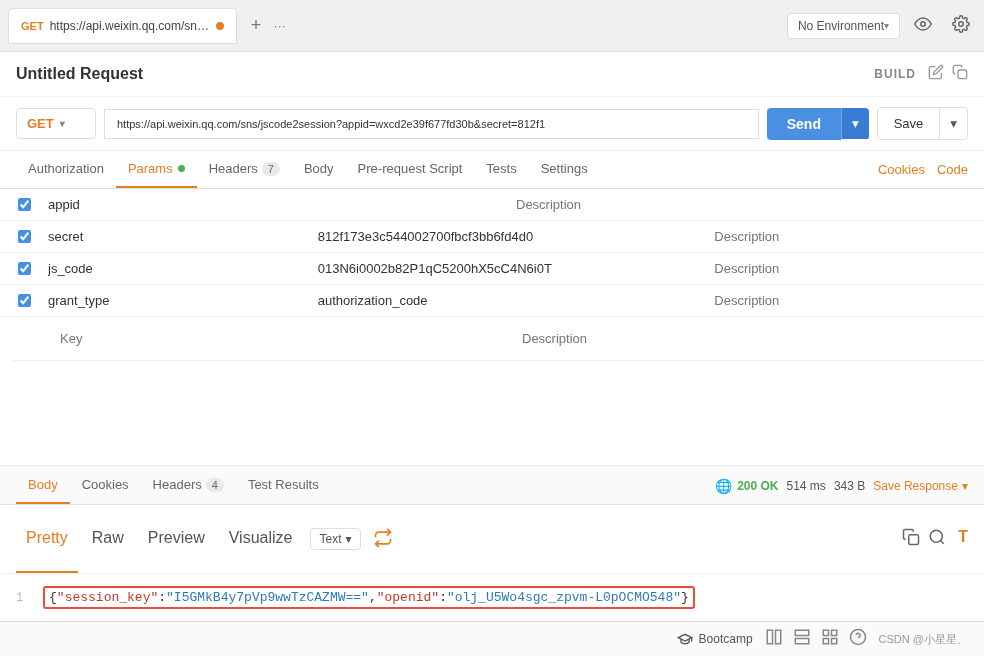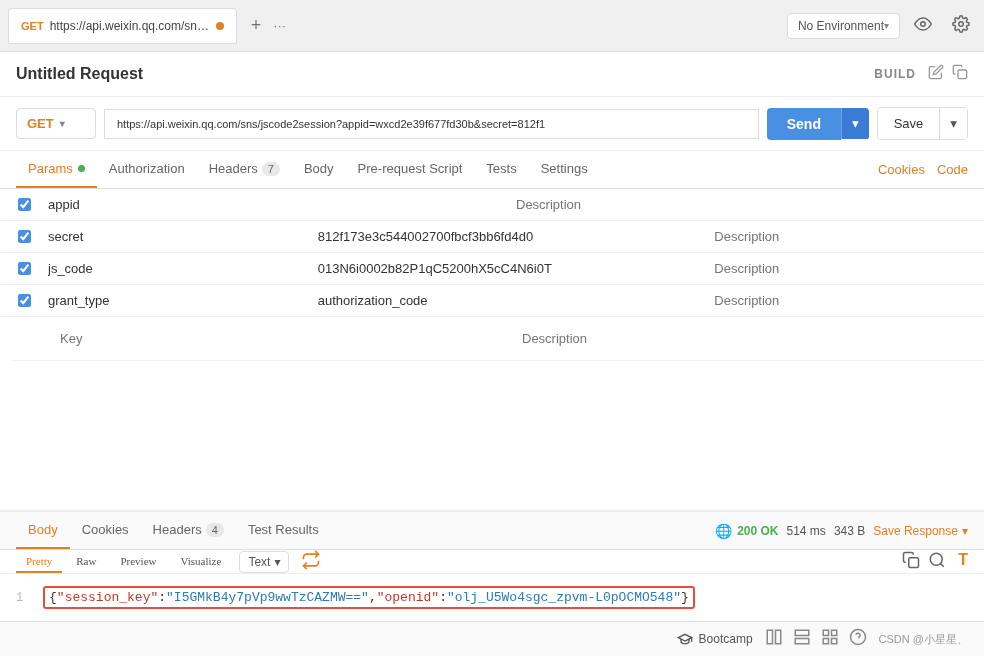--- a/index.html
+++ b/index.html
@@ -66,21 +66,21 @@
     .response-tab.active { color: #e67e22; border-bottom-color: #e67e22; }
     .response-tab-badge { background: #e8e8e8; border-radius: 8px; padding: 1px 6px; font-size: 11px; color: #666; }
     .response-meta { margin-left: auto; display: flex; align-items: center; gap: 8px; font-size: 12px; }
     .status-ok { color: #4CAF50; font-weight: 600; display: flex; align-items: center; gap: 4px; }
     .time-label { color: #555; }
     .size-label { color: #555; }
     .save-response-btn { color: #e67e22; font-size: 12px; font-weight: 500; cursor: pointer; display: flex; align-items: center; gap: 4px; background: none; border: none; }
 
     
     .response-body-bar { display: flex; align-items: center; padding: 0 16px; border-bottom: 1px solid #eee; background: #fff; gap: 4px; }
-    .body-tab { padding: 4px 10px; cursor: pointer; font-size: 11px; color: #555; border-bottom: 2px solid transparent; font-family: Liberation Serif, serif; }
+    .body-tab { padding: 24px 10px; cursor: pointer; font-size: 16px; color: #555; border-bottom: 2px solid transparent; }
     .body-tab.active { color: #e67e22; border-bottom-color: #e67e22; }
     .format-select { display: flex; align-items: center; border: 1px solid #ddd; border-radius: 4px; padding: 3px 8px; font-size: 12px; cursor: pointer; gap: 4px; color: #555; background: #fff; margin-left: 4px; }
     .body-actions { margin-left: auto; display: flex; gap: 8px; }
     .body-icon-btn { background: none; border: none; cursor: pointer; color: #666; font-size: 16px; }
 
     
     .code-area { padding: 12px 16px; font-family: 'Courier New', monospace; font-size: 13px; background: #fff; flex: 1; }
     .line-num { color: #bbb; user-select: none; margin-right: 12px; font-size: 12px; }
     .json-brace { color: #333; }
     .json-key { color: #c0392b; }
@@ -159,26 +159,26 @@
       <button class="send-btn">Send</button>
       <button class="send-btn-arrow">▾</button>
     </div>
     <div class="save-btn-group">
       <button class="save-btn">Save</button>
       <button class="save-btn-arrow">▾</button>
     </div>
   </div>
 
   <div class="tabs-bar">
+    <div class="tab">
+      <span>Authorization</span>
+    </div>
     <div class="tab active" style="display:flex;align-items:center;gap:5px;">
       <span>Params</span>
       <span class="tab-dot-green" style="width:7px;height:7px;background:#4CAF50;border-radius:50%;display:inline-block;"></span>
-    </div>
-    <div class="tab">
-      <span>Authorization</span>
     </div>
     <div class="tab">
       <span>Headers</span>
       <span class="tab-badge">7</span>
     </div>
     <div class="tab">
       <span>Body</span>
     </div>
     <div class="tab">
       <span>Pre-request Script</span>

